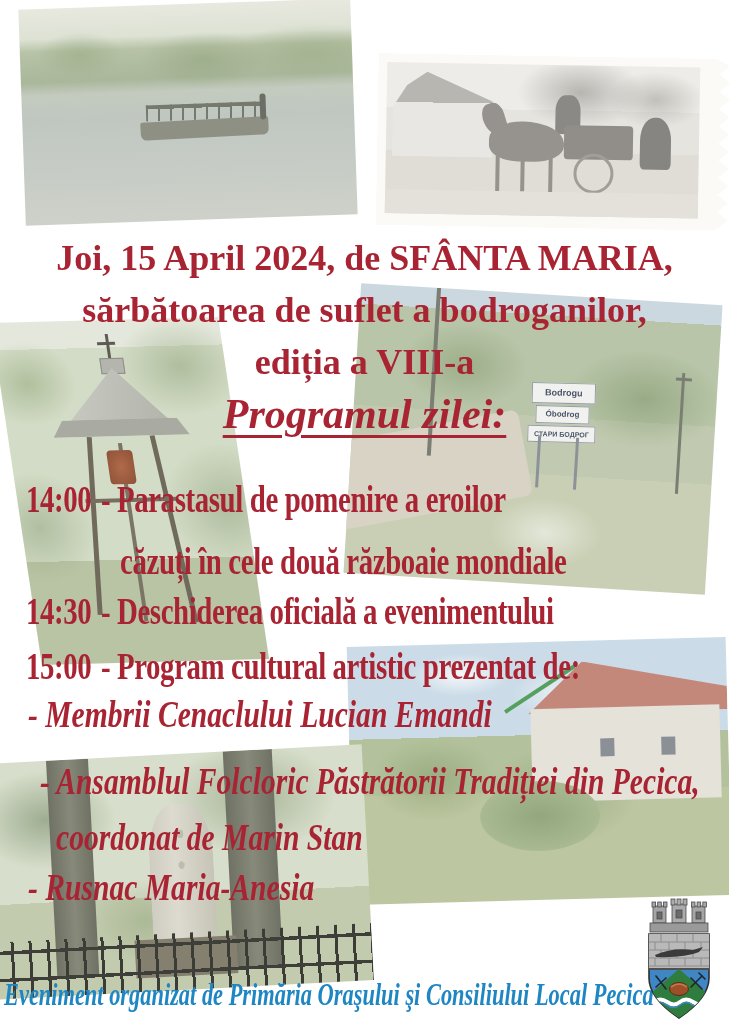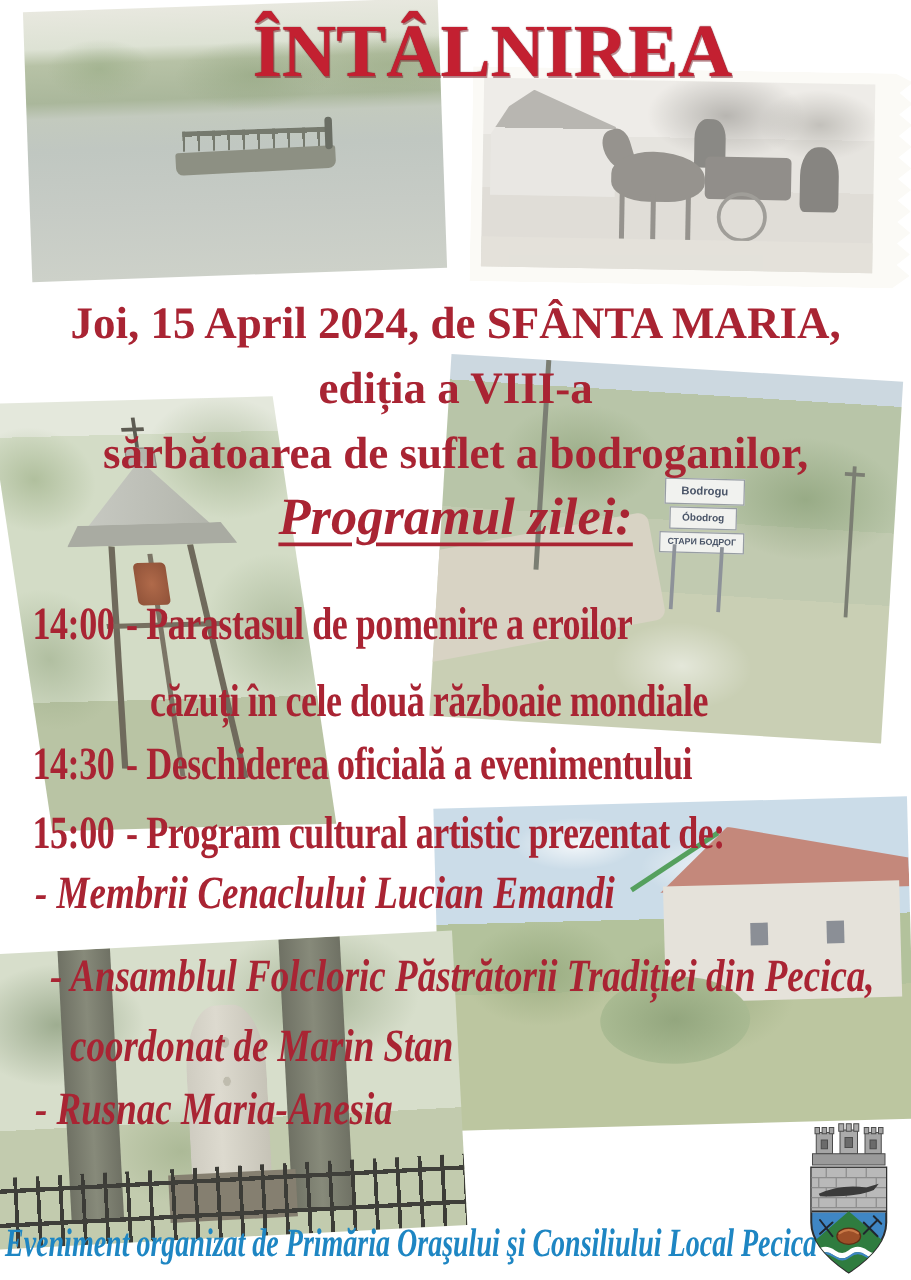--- a/index.html
+++ b/index.html
@@ -202,27 +202,26 @@
 
   <div class="photo ph-cem">
     <div class="trunk" style="left:16%;width:11%;"></div>
     <div class="trunk" style="left:63%;width:13%;"></div>
     <div class="monu-top"></div>
     <div class="monu-base"></div>
     <div class="fence"></div>
   </div>
 
   <div class="txt title-block">
-    <div>ÎNTÂLNIREA</div>
   </div>
 
   <div class="txt date-block">
     <div>Joi, 15 April 2024, de SFÂNTA MARIA,</div>
+    <div>sărbătoarea de suflet a bodroganilor,</div>
     <div>ediția a VIII-a</div>
-    <div>sărbătoarea de suflet a bodroganilor,</div>
   </div>
 
   <div class="txt prog-heading">
     <span>Programul zilei:</span>
   </div>
 
   <div class="txt sched" style="top:478px;">
     <span class="t">14:00</span><span>- Parastasul de pomenire a eroilor</span>
   </div>
   <div class="txt sched-cont" style="top:540px;">căzuți în cele două războaie mondiale</div>

